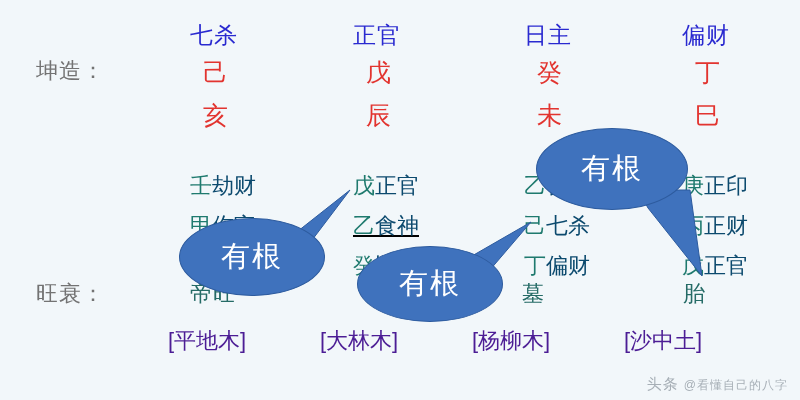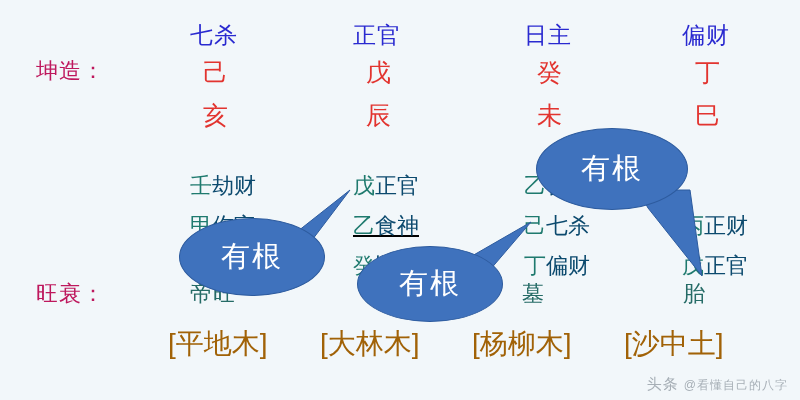--- a/index.html
+++ b/index.html
@@ -23,21 +23,21 @@
   
   .cell {
     position: absolute;
     white-space: nowrap;
     line-height: 1;
   }
 
   
   .row-label {
     font-size: 22px;
-    color: #be185d;
+    color: #737373;
     letter-spacing: 1px;
   }
 
   
   .tengod-head {
     font-size: 23px;
     color: #2a2ad0;
     letter-spacing: 1px;
   }
 
@@ -62,22 +62,22 @@
 
   
   .vitality {
     font-size: 22px;
     color: #256b66;
     letter-spacing: 1px;
   }
 
   
   .nayin {
-    font-size: 28px;
-    color: #a16207;
+    font-size: 22px;
+    color: #4c1d95;
     letter-spacing: 0px;
   }
 
   
   .bubble-wrap {
     position: absolute;
   }
   .bubble-tail {
     position: absolute;
     overflow: visible;
@@ -155,20 +155,23 @@
   <div class="cell hidden-line" style="left:524px; top:175px;">
     <span class="hs-stem">乙</span><span class="hs-god">食神</span>
   </div>
   <div class="cell hidden-line" style="left:524px; top:215px;">
     <span class="hs-stem">己</span><span class="hs-god">七杀</span>
   </div>
   <div class="cell hidden-line" style="left:524px; top:255px;">
     <span class="hs-stem">丁</span><span class="hs-god">偏财</span>
   </div>
 
+  <div class="cell hidden-line" style="left:682px; top:175px;">
+    <span class="hs-stem">庚</span><span class="hs-god">正印</span>
+  </div>
   <div class="cell hidden-line" style="left:682px; top:215px;">
     <span class="hs-stem">丙</span><span class="hs-god">正财</span>
   </div>
   <div class="cell hidden-line" style="left:682px; top:255px;">
     <span class="hs-stem">戊</span><span class="hs-god">正官</span>
   </div>
 
   <div class="cell vitality" style="left:190px; top:283px;">帝旺</div>
   <div class="cell vitality" style="left:363px; top:283px;">养</div>
   <div class="cell vitality" style="left:522px; top:283px;">墓</div>

